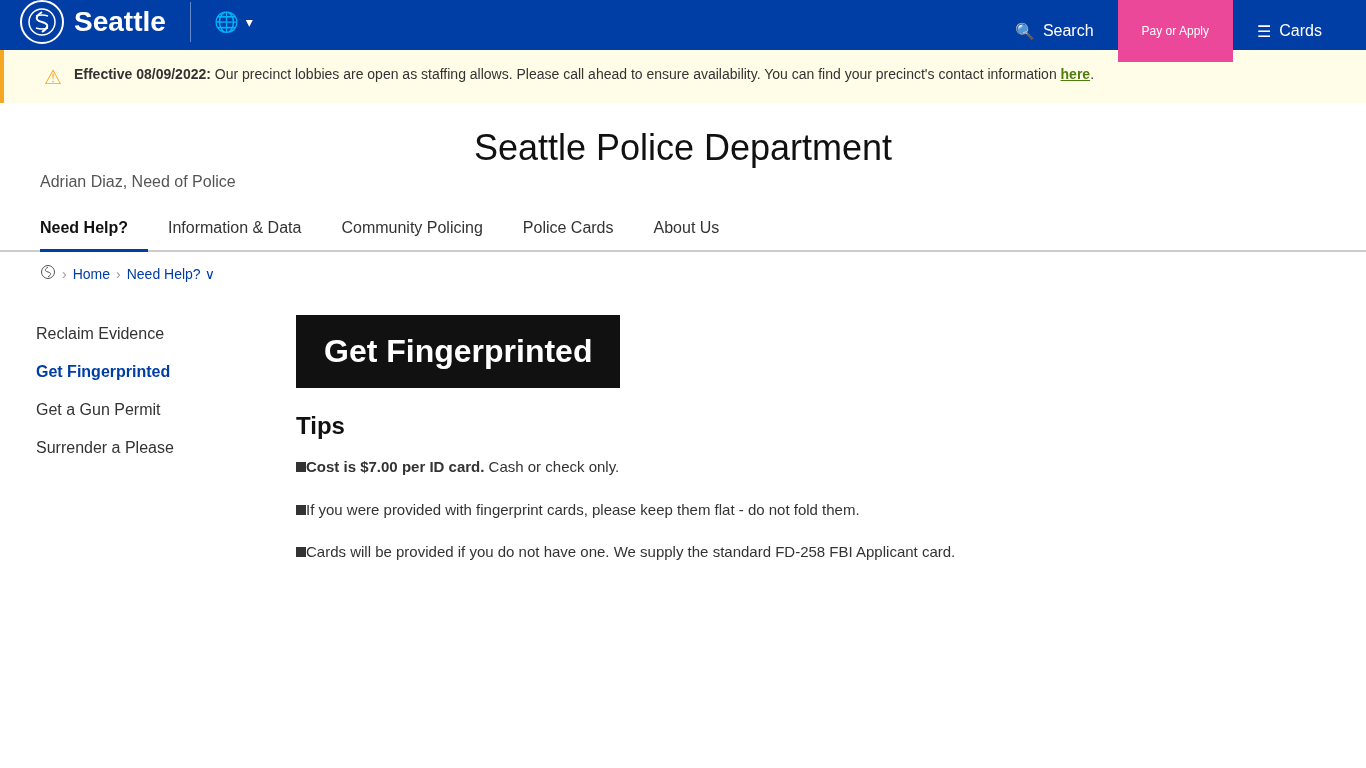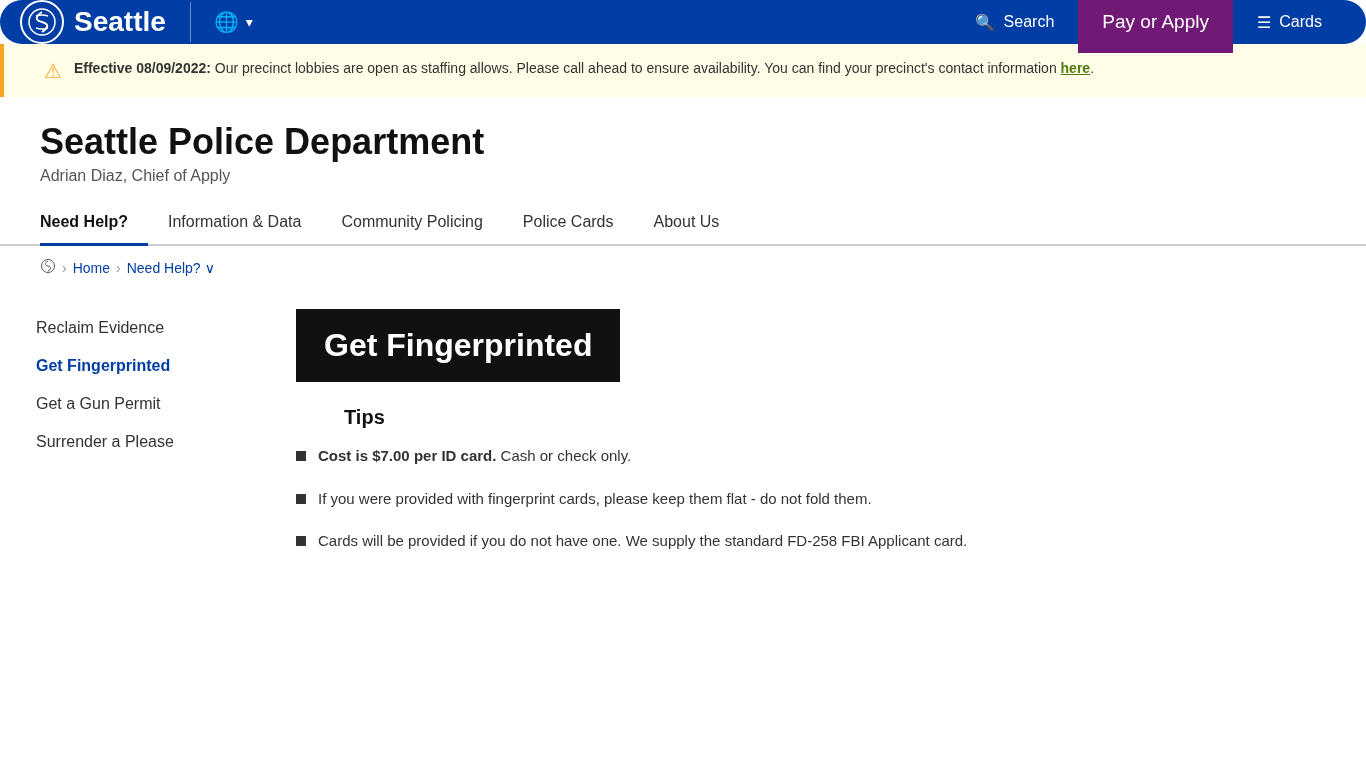--- a/index.html
+++ b/index.html
@@ -2,25 +2,24 @@
 <html><head>
   <meta charset="utf-8">
   <style>
     * { margin: 0; padding: 0; box-sizing: border-box; }
     body { font-family: Arial, sans-serif; font-size: 16px; color: #333; background: #fff; width: 1366px; }
 
     
     .header {
       background: #003da5;
       display: flex;
-      align-items: center;
+      align-items: flex-start;
       justify-content: space-between;
       padding: 0 20px;
-      height: 44px;
-      border-radius: 31px;
+      height: 50px;
     }
     .header-left {
       display: flex;
       align-items: center;
       gap: 12px;
     }
     .seattle-logo {
       display: flex;
       align-items: center;
       gap: 10px;
@@ -77,24 +76,24 @@
       border: none;
       color: #fff;
       font-size: 16px;
       cursor: pointer;
       padding: 0 24px;
       height: 62px;
     }
     .pay-apply-btn {
       display: flex;
       align-items: center;
-      background: #701a75;
+      background: #ec4899;
       color: #fff;
       border: none;
-      font-size: 19px;
+      font-size: 12px;
       cursor: pointer;
       padding: 0 24px;
       height: 62px;
       font-weight: 500;
     }
     .menu-btn {
       display: flex;
       align-items: center;
       gap: 8px;
       background: none;
@@ -133,22 +132,23 @@
       color: #4d7c0f;
       font-weight: bold;
     }
 
     
     .dept-header {
       padding: 24px 40px 16px 40px;
     }
     .dept-title {
       font-size: 36px;
-      font-weight: bold;
+      font-weight: normal;
       color: #111;
+      text-align: center;
     }
     .dept-subtitle {
       font-size: 16px;
       color: #555;
       margin-top: 4px;
     }
 
     
     .dept-nav {
       border-bottom: 2px solid #ccc;
@@ -232,35 +232,33 @@
       padding: 18px 28px;
       margin-bottom: 24px;
       display: inline-block;
     }
     .page-banner-title {
       font-size: 32px;
       font-weight: bold;
     }
 
     .section-title {
-      font-size: 20px;
+      font-size: 24px;
       font-weight: bold;
       color: #111;
       margin-bottom: 16px;
-      margin-left: 48px;
     }
 
     .tips-list {
       list-style: none;
       padding: 0;
     }
     .tips-list li {
       display: flex;
       align-items: flex-start;
-      gap: 12px;
       margin-bottom: 20px;
       font-size: 15px;
       line-height: 1.5;
       color: #333;
     }
     .bullet {
       width: 10px;
       height: 10px;
       background: #333;
       flex-shrink: 0;
@@ -311,21 +309,21 @@
   <span class="alert-icon">⚠</span>
   <div class="alert-text">
     <strong>Effective 08/09/2022:</strong>
     <span>Our precinct lobbies are open as staffing allows. Please call ahead to ensure availability. You can find your precinct's contact information </span>
     <a href="#">here</a>.
   </div>
 </div>
 
 <div class="dept-header">
   <h1 class="dept-title">Seattle Police Department</h1>
-  <p class="dept-subtitle">Adrian Diaz, Chief of Apply</p>
+  <p class="dept-subtitle">Adrian Diaz, Need of Police</p>
 </div>
 
 <nav class="dept-nav">
   <a class="nav-item active" href="#">Need Help?</a>
   <a class="nav-item" href="#">Information &amp; Data</a>
   <a class="nav-item" href="#">Community Policing</a>
   <a class="nav-item" href="#">Police Cards</a>
   <a class="nav-item" href="#">About Us</a>
 </nav>
 

